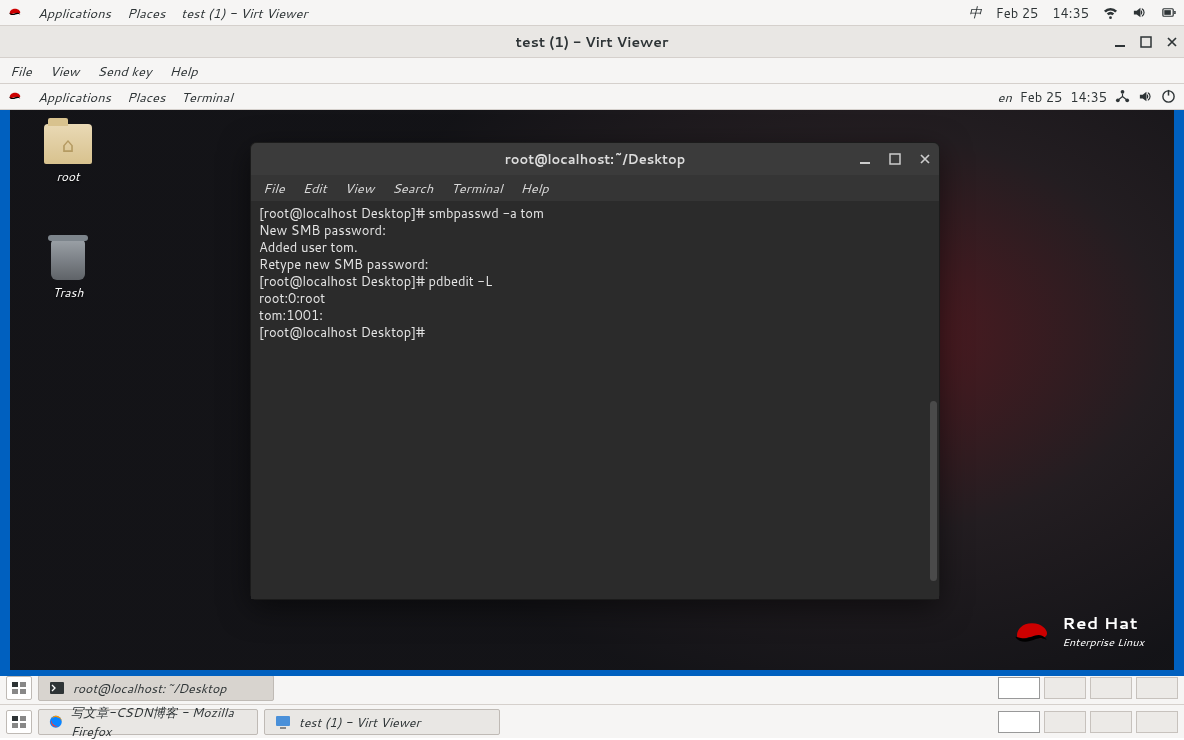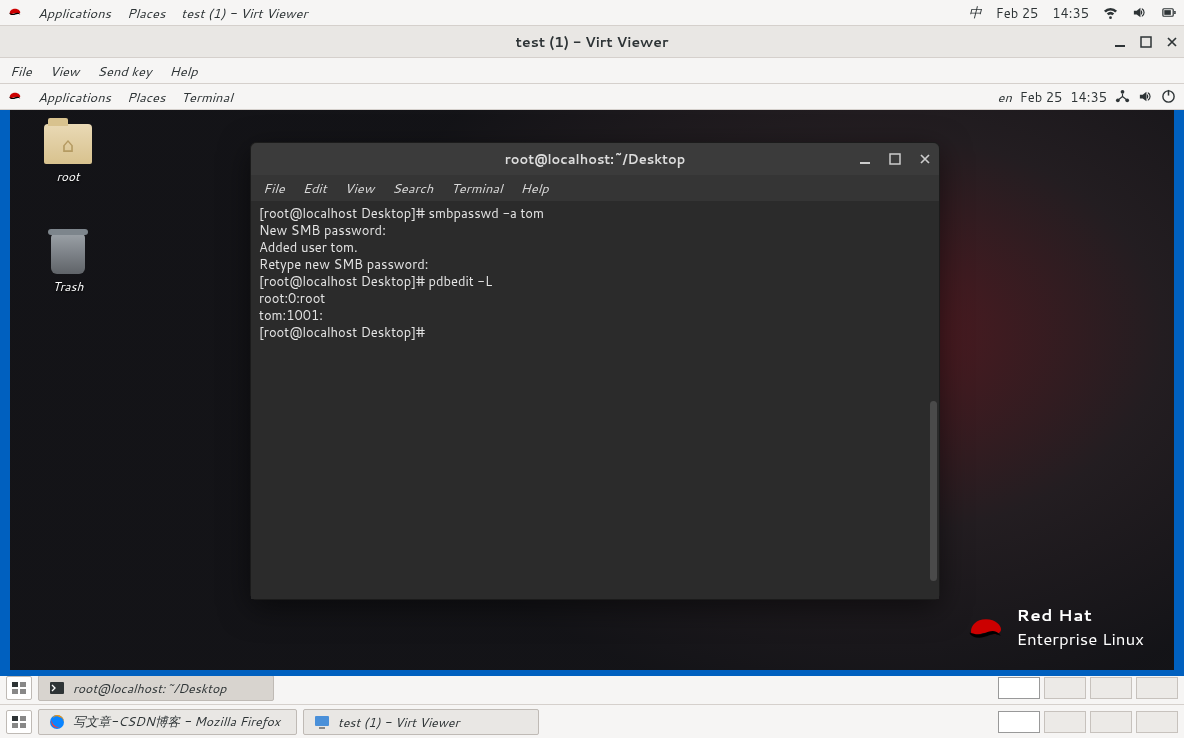--- a/index.html
+++ b/index.html
@@ -46,21 +46,21 @@
 .term-titlebar .ctrls{position:absolute; right:8px; top:0; height:100%; display:flex; align-items:center; gap:18px;}
 .term-ctrl{width:12px;height:12px;color:#ccc;display:flex;align-items:center;justify-content:center;}
 .term-menubar { height:26px; background:#353535; display:flex; align-items:center; gap:18px; padding:0 12px; font-size:13px; color:#d8d8d8;}
 .term-body { background:#2b2b2b; padding:4px 8px 12px 8px; font-family:"DejaVu Sans Mono","Courier New",monospace; font-size:13px; line-height:17px; color:#e4e4e4; height:398px; position:relative; white-space:pre;}
 .term-scrollbar{position:absolute;right:2px;top:200px;width:7px;height:180px;background:#4a4a4a;border-radius:4px;}
 
 
 .rh-brand { position:absolute; right:30px; bottom:20px; display:flex; align-items:center; gap:10px; color:#fff;}
 .rh-brand .big-hat{width:40px;height:32px;}
 .rh-brand .txt .l1{font-weight:700;font-size:17px;letter-spacing:.5px;}
-.rh-brand .txt .l2{font-size:17px;}
+.rh-brand .txt .l2{font-size:11px;font-style:italic;}
 
 
 .taskrow{height:34px;background:#f6f5f4;border-top:1px solid #d5d0cc;display:flex;align-items:center;padding:0 6px;gap:6px;}
 .taskrow .ws-btn{width:26px;height:24px;border:1px solid #bfbab5;background:#fff;border-radius:2px;display:flex;align-items:center;justify-content:center;}
 .task-btn{display:flex;align-items:center;gap:8px;height:26px;padding:0 10px;border:1px solid #bfbab5;background:#e9e7e4;border-radius:2px;font-size:12.5px;color:#2e3436;}
 .task-btn.active{background:#d8d4cf;}
 .pager{margin-left:auto;display:flex;gap:4px;}
 .pager .cell{width:42px;height:22px;border:1px solid #c7c2bd;background:#eceae7;}
 .pager .cell.cur{background:#fff;border-color:#999;}
 .app-ico{width:16px;height:16px;display:inline-flex;align-items:center;justify-content:center;}
@@ -171,21 +171,21 @@
   </div>
 </div>
 
 <div class="guest-desktop">
   <div class="desk-icon clickable" style="left:18px;top:14px">
     <div class="folder-glyph">
         <div class="home-mark">⌂</div>
       </div>
     <div class="lbl">root</div>
   </div>
-  <div class="desk-icon clickable" style="left:18px;top:124px">
+  <div class="desk-icon clickable" style="left:18px;top:130px">
     <div class="trash-glyph"></div>
     <div class="lbl">Trash</div>
   </div>
 
   <div class="term-window">
     <div class="term-titlebar">
       <span>root@localhost:~/Desktop</span>
       <div class="ctrls">
         <span class="term-ctrl clickable">
             <svg viewBox="0 0 12 12">
@@ -255,21 +255,21 @@
 
 <div class="taskrow">
   <div class="ws-btn clickable">
       <svg width="14" height="12" viewBox="0 0 14 12">
         <rect x="0" y="0" width="6" height="5" fill="#2e3436"></rect>
         <rect x="8" y="0" width="6" height="5" fill="#888"></rect>
         <rect x="0" y="7" width="6" height="5" fill="#888"></rect>
         <rect x="8" y="7" width="6" height="5" fill="#888"></rect>
       </svg>
     </div>
-  <div class="task-btn clickable" style="width:259px">
+  <div class="task-btn clickable" style="width:220px">
     <span class="app-ico">
         <svg viewBox="0 0 16 16">
           <circle cx="8" cy="8" r="7" fill="#0a84ff"></circle>
           <path d="M8 1c4 0 7 3 7 7 0 0-1-5-5-5-2 0-3 1-3 1s1-1 3-1c0 0-3-2-6 1 0 0 0-3 4-3z" fill="#ff9500"></path>
           <path d="M3 5c-1 2-1 5 1 7 2 2 5 2 7 1 0 0-3 1-6-2s-2-6-2-6z" fill="#ff3b30"></path>
         </svg>
       </span>
     <span>写文章-CSDN博客 - Mozilla Firefox</span>
   </div>
   <div class="task-btn clickable" style="width:236px">

